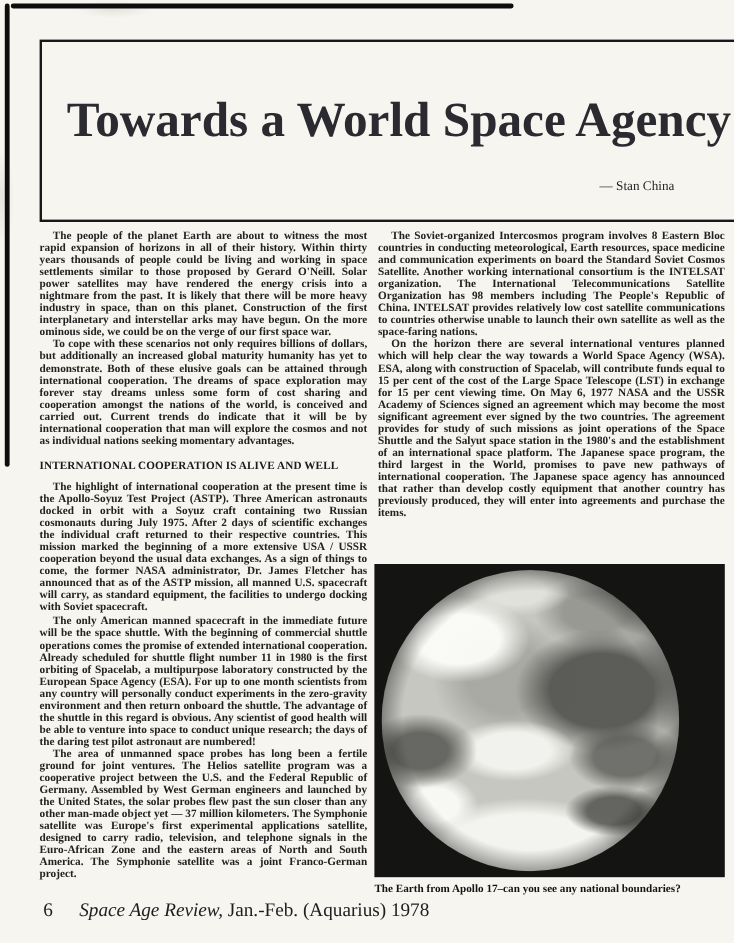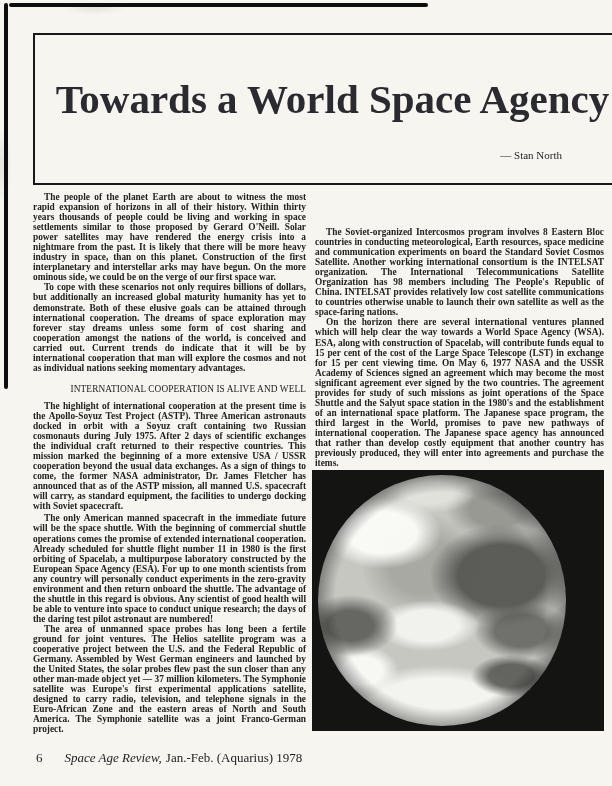--- a/index.html
+++ b/index.html
@@ -18,25 +18,25 @@
   .title-box{position:absolute;left:33px;top:33px;width:564px;height:148px;border:2px solid #17171c;background:transparent;padding-left:31px;}
   .title-box h1{
     position:absolute;left:0;right:0;top:44px;margin:0;text-align:center;
     font-weight:bold;font-size:41px;line-height:1;letter-spacing:0px;color:var(--title-ink,#2a2a30);
     font-family:"Liberation Serif","DejaVu Serif",serif;
   }
   .byline{position:absolute;right:68px;top:114px;font-size:11px;color:#1f1f24;}
   
   .col{position:absolute;top:192px;font-size:9.35px;line-height:10.05px;text-align:justify;}
   .col-left{left:33px;width:273px;}
-  .col-right{left:315px;width:289px;margin-top:35px;}
+  .col-right{left:315px;width:289px;}
   .body-p{margin:0;text-indent:11px;font-weight:bold;}
   .gap-before{margin-top:2px;}
   .section-heading{
-    margin:11px 0 7px 0;text-align:right;font-size:9.3px;font-weight:normal;
+    margin:11px 0 7px 0;text-align:left;font-size:9.3px;font-weight:bold;
     letter-spacing:.1px;white-space:nowrap;color:#1b1b1f;
   }
   
   .photo{
     position:absolute;left:312px;top:470px;width:292px;height:261px;margin:0;
     background:var(--photo-bg,#141412);
   }
   .globe{
     position:absolute;left:6px;top:5px;width:248px;height:251px;border-radius:50%;
     background:
@@ -52,54 +52,55 @@
       radial-gradient(ellipse 60px 28px at 45% 7%, rgba(228,228,223,.9) 0 40%, transparent 75%),
       radial-gradient(ellipse 68px 40px at 72% 14%, rgba(148,148,143,.9) 0 40%, transparent 75%),
       radial-gradient(ellipse 82px 70px at 42% 36%, rgba(162,162,156,.8) 0 40%, transparent 75%),
       #c7c7c2;
   }
   .caption{
     position:absolute;left:312px;top:736px;width:296px;
     font-weight:bold;font-size:9.3px;line-height:11px;white-space:nowrap;color:#131316;
   }
   
-  .footer{position:absolute;left:36px;top:750px;font-size:13px;color:#1d1d20;}
+  .footer{position:absolute;left:36px;top:750px;font-size:16px;color:#1d1d20;}
   .footer .pn{margin-right:22px;}
   .footer .pub{font-style:italic;}
   .footer .issue{margin-left:4px;}
 </style>
 </head>
 <body>
 
 <div class="page">
 
   <div class="scan-top"></div>
   <div class="scan-left"></div>
 
   <header class="title-box">
     <h1>Towards a World Space Agency</h1>
-    <div class="byline">— Stan North</div>
+    <div class="byline">— Stan China</div>
   </header>
 
   <section class="col col-left">
     <p class="body-p">The people of the planet Earth are about to witness the most rapid expansion of horizons in all of their history.  Within thirty years thousands of people could be living and working in space settlements similar to those proposed by Gerard O'Neill.  Solar power satellites may have rendered the energy crisis into a nightmare from the past.  It is likely that there will be more heavy industry in space, than on this planet.  Construction of the first interplanetary and interstellar arks may have begun.  On the more ominous side, we could be on the verge of our first space war.</p>
     <p class="body-p">To cope with these scenarios not only requires billions of dollars, but additionally an increased global maturity humanity has yet to demonstrate.  Both of these elusive goals can be attained through international cooperation.  The dreams of space exploration may forever stay dreams unless some form of cost sharing and cooperation amongst the nations of the world, is conceived and carried out.  Current trends do indicate that it will be by international cooperation that man will explore the cosmos and not as individual nations seeking momentary advantages.</p>
     <h2 class="section-heading">INTERNATIONAL COOPERATION IS ALIVE AND WELL</h2>
     <p class="body-p">The highlight of international cooperation at the present time is the Apollo-Soyuz Test Project (ASTP).  Three American astronauts docked in orbit with a Soyuz craft containing two Russian cosmonauts during July 1975.  After 2 days of scientific exchanges the individual craft returned to their respective countries.  This mission marked the beginning of a more extensive USA / USSR cooperation beyond the usual data exchanges.  As a sign of things to come, the former NASA administrator, Dr. James Fletcher has announced that as of the ASTP mission, all manned U.S. spacecraft will carry, as standard equipment, the facilities to undergo docking with Soviet spacecraft.</p>
     <p class="body-p gap-before">The only American manned spacecraft in the immediate future will be the space shuttle.  With the beginning of commercial shuttle operations comes the promise of extended international cooperation.  Already scheduled for shuttle flight number 11 in 1980 is the first orbiting of Spacelab, a multipurpose laboratory constructed by the European Space Agency (ESA).  For up to one month scientists from any country will personally conduct experiments in the zero-gravity environment and then return onboard the shuttle.  The advantage of the shuttle in this regard is obvious.  Any scientist of good health will be able to venture into space to conduct unique research; the days of the daring test pilot astronaut are numbered!</p>
     <p class="body-p">The area of unmanned space probes has long been a fertile ground for joint ventures.  The Helios satellite program was a cooperative project between the U.S. and the Federal Republic of Germany.  Assembled by West German engineers and launched by the United States, the solar probes flew past the sun closer than any other man-made object yet — 37 million kilometers.  The Symphonie satellite was Europe's first experimental applications satellite, designed to carry radio, television, and telephone signals in the Euro-African Zone and the eastern areas of North and South America.  The Symphonie satellite was a joint Franco-German project.</p>
   </section>
 
   <section class="col col-right">
     <p class="body-p">The Soviet-organized Intercosmos program involves 8 Eastern Bloc countries in conducting meteorological, Earth resources, space medicine and communication experiments on board the Standard Soviet Cosmos Satellite. Another working international consortium is the INTELSAT organization. The International Telecommunications Satellite Organization has 98 members including The People's Republic of China. INTELSAT provides relatively low cost satellite communications to countries otherwise unable to launch their own satellite as well as the space-faring nations.</p>
     <p class="body-p">On the horizon there are several international ventures planned which will help clear the way towards a World Space Agency (WSA).  ESA, along with construction of Spacelab, will contribute funds equal to 15 per cent of the cost of the Large Space Telescope (LST) in exchange for 15 per cent viewing time.  On May 6, 1977 NASA and the USSR Academy of Sciences signed an agreement which may become the most significant agreement ever signed by the two countries.  The agreement provides for study of such missions as joint operations of the Space Shuttle and the Salyut space station in the 1980's and the establishment of an international space platform.  The Japanese space program, the third largest in the World, promises to pave new pathways of international cooperation.  The Japanese space agency has announced that rather than develop costly equipment that another country has previously produced, they will enter into agreements and purchase the items.</p>
   </section>
 
   <figure class="photo">
     <div class="globe"></div>
   </figure>
 
+  <div class="caption">The Earth from Apollo 17–can you see any national boundaries?</div>
 
   <footer class="footer">
     <span class="pn">6</span><span class="pub">Space Age Review,</span><span class="issue">Jan.-Feb. (Aquarius) 1978</span>
   </footer>
 
 </div>
 
 </body></html>

